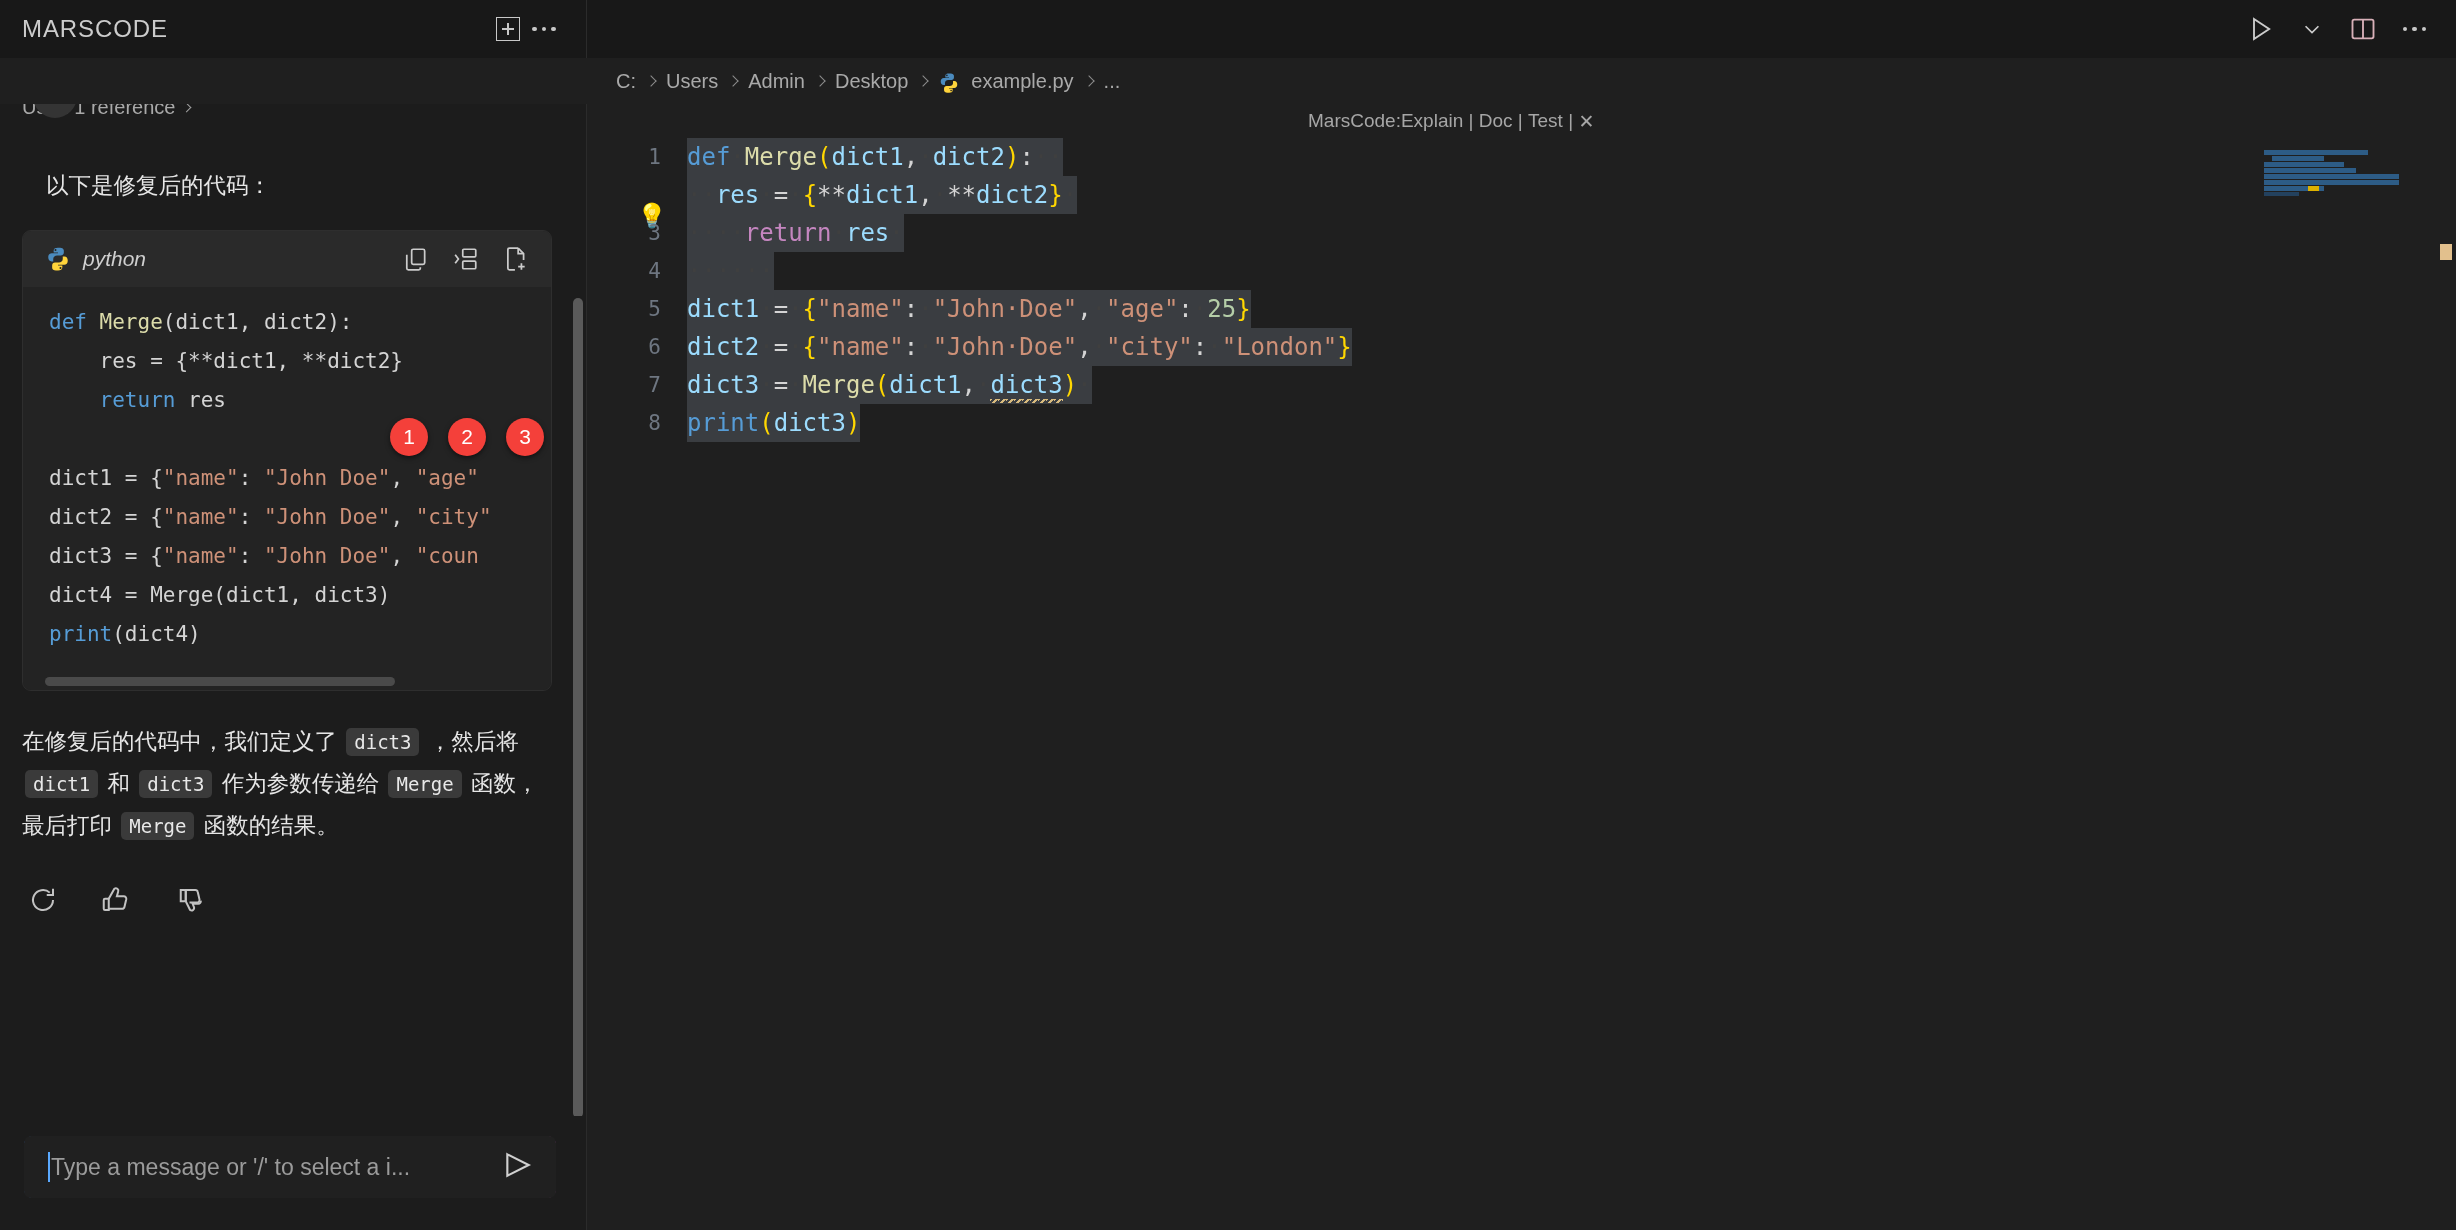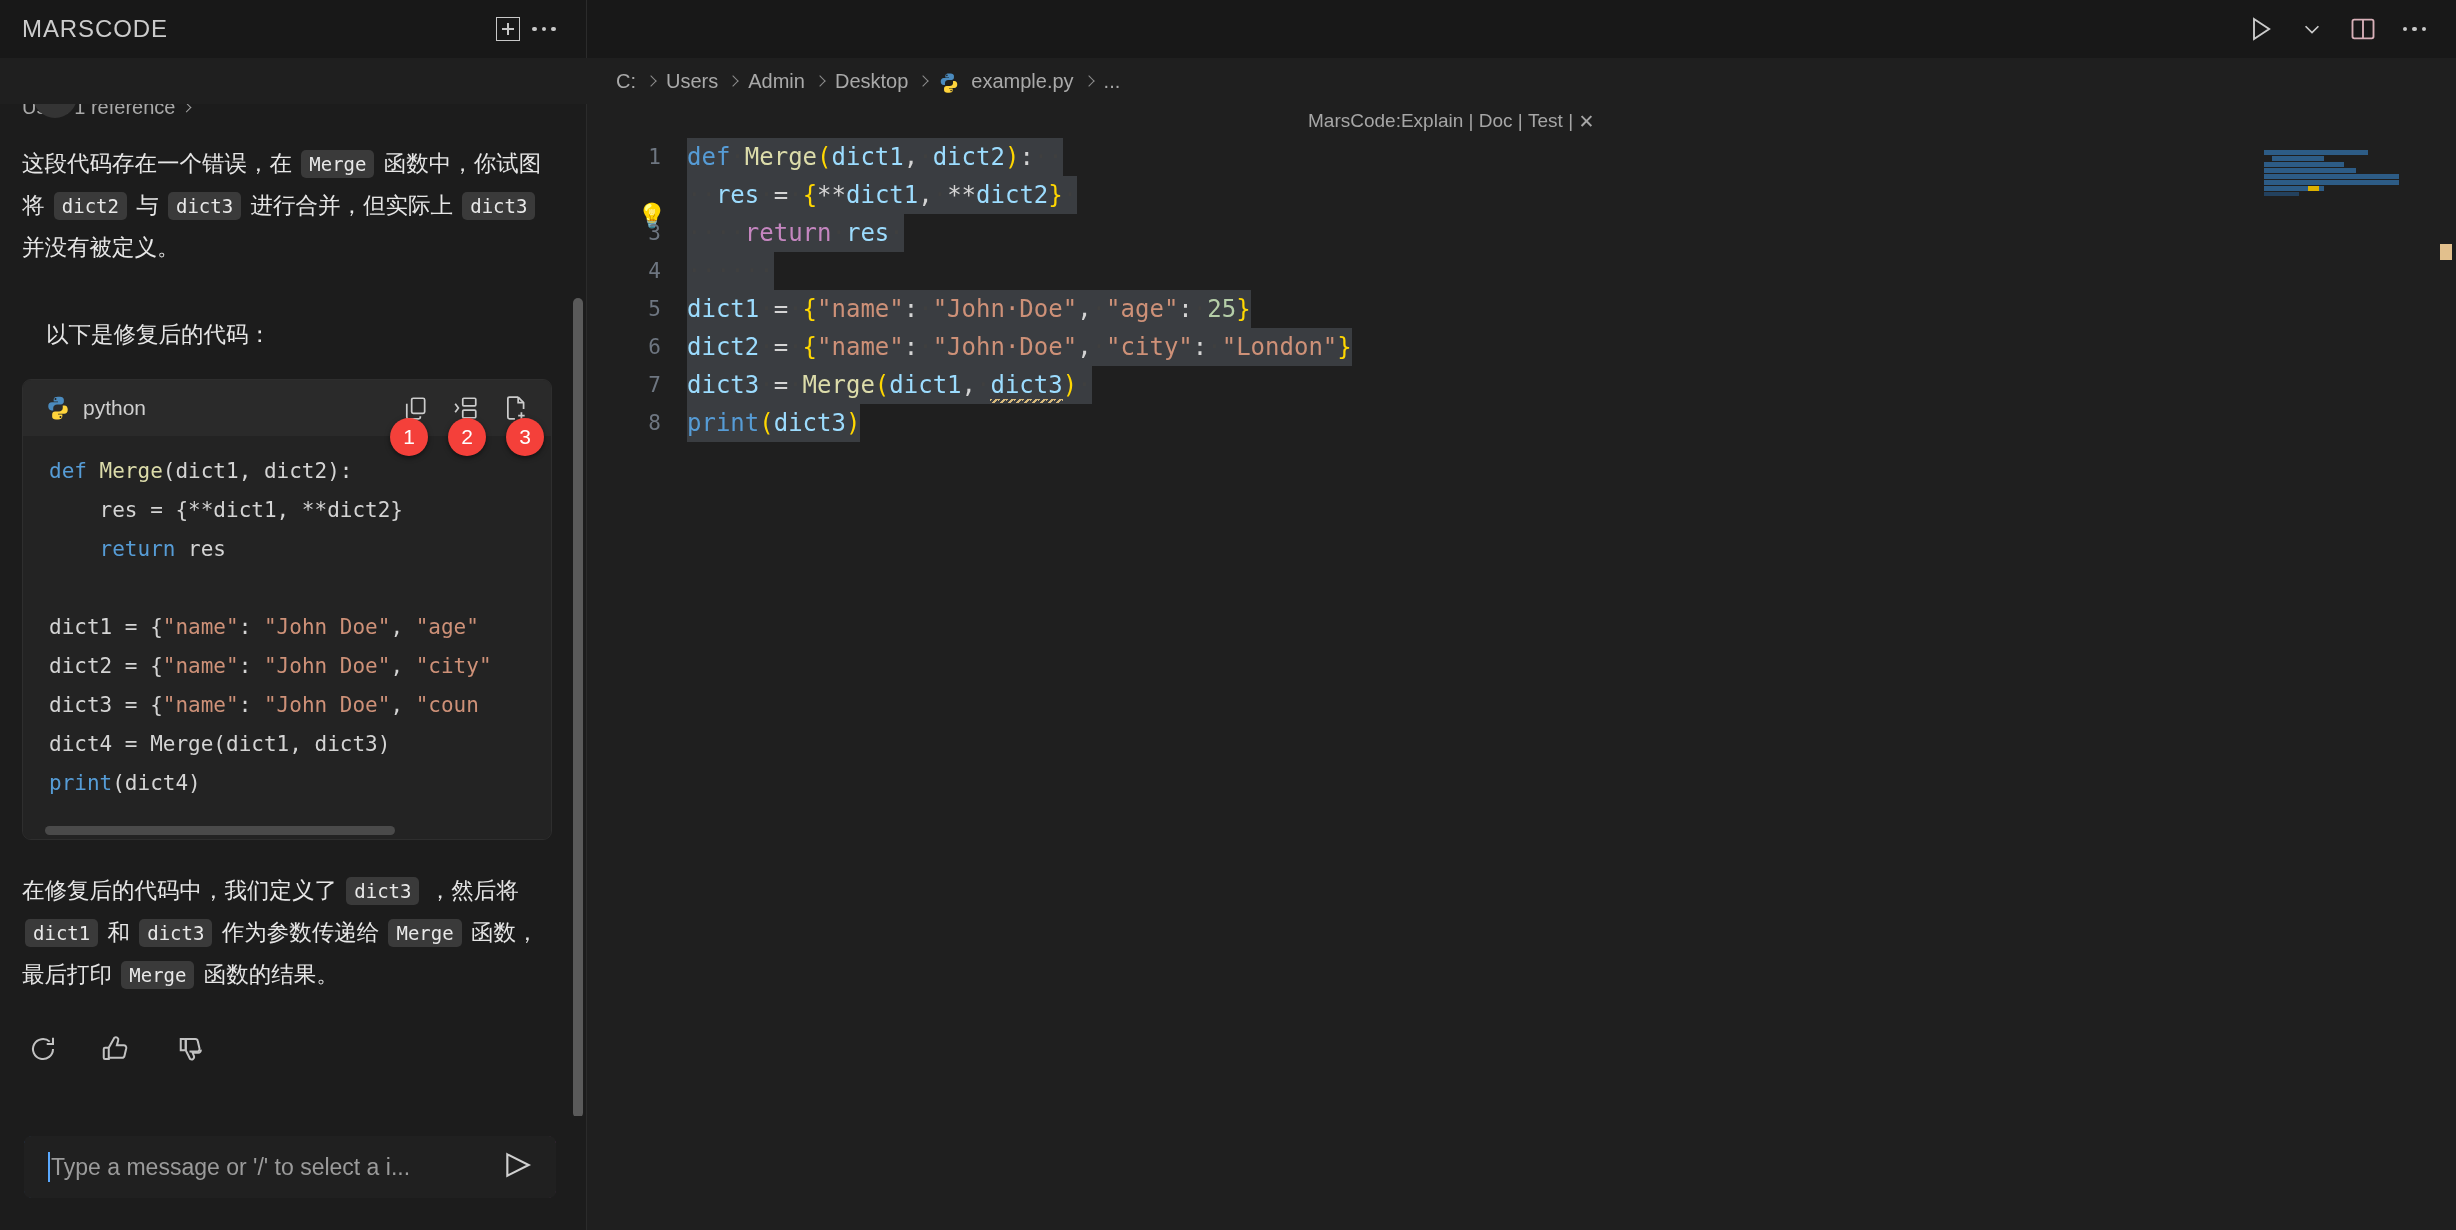--- a/index.html
+++ b/index.html
@@ -109,20 +109,21 @@
     background: #232323;
     border-radius: 9px;
     overflow: hidden;
     border: 1px solid #2e2e2e;
   }
   .cc-head {
     height: 56px;
     display: flex; align-items: center;
     padding: 0 22px 0 22px;
     background: #2a2a2a;
+    font-style: italic;
   }
   .cc-lang { color: #cfcfcf; font-size: 21px; flex: 1; margin-left: 12px; }
   .cc-actions { display: flex; gap: 24px; align-items: center; }
   .icn { width: 26px; height: 26px; display: block; }
   .py-logo { width: 26px; height: 26px; }
 
   .cc-body {
     padding: 16px 0 10px 0;
     font-family: "DejaVu Sans Mono", "Liberation Mono", monospace;
     font-size: 21px;
@@ -293,21 +294,20 @@
     <div class="sb-body">
       <div class="sb-scroll">
 
         <div class="avatar-stub"></div>
 
         <div class="used-ref">
           <span>Used 1 reference</span>
           <span class="chev-r"></span>
         </div>
 
-        <div class="para">这段代码存在一个错误，在 <code class="inline">Merge</code> 函数中，你试图将 <code class="inline">dict2</code> 与 <code class="inline">dict3</code> 进行合并，但实际上 <code class="inline">dict3</code> 并没有被定义。</div>
 
         <div class="para lead">以下是修复后的代码：</div>
 
         <div class="badges">
           <div class="badge">1</div>
           <div class="badge">2</div>
           <div class="badge">3</div>
         </div>
 
         <div class="code-card">

